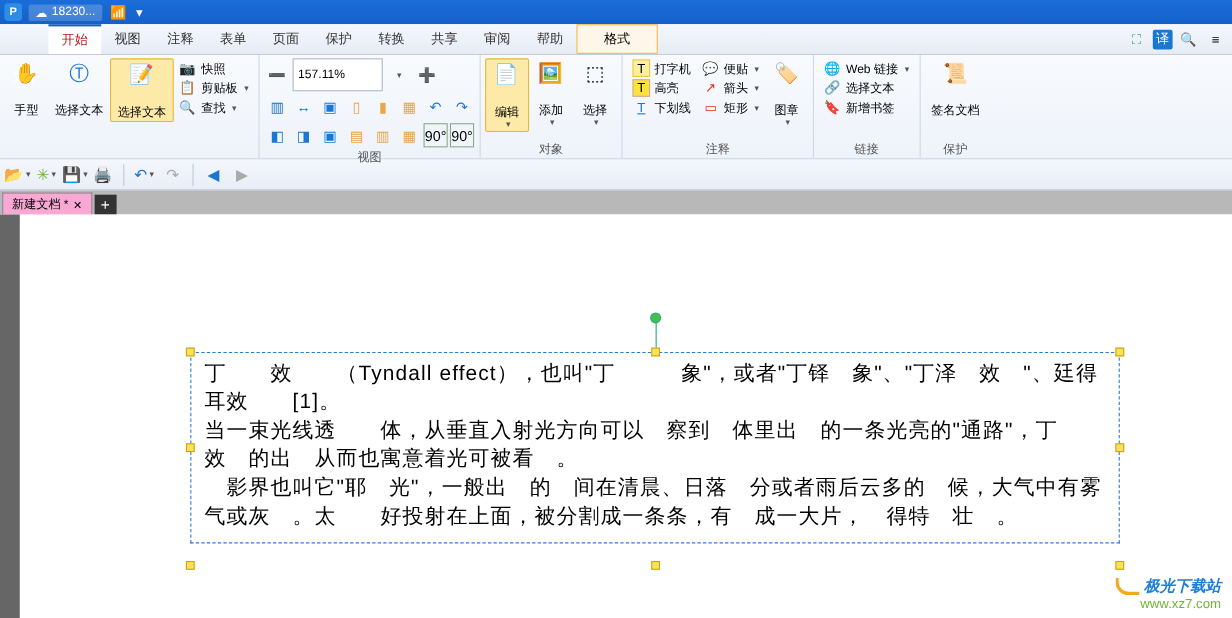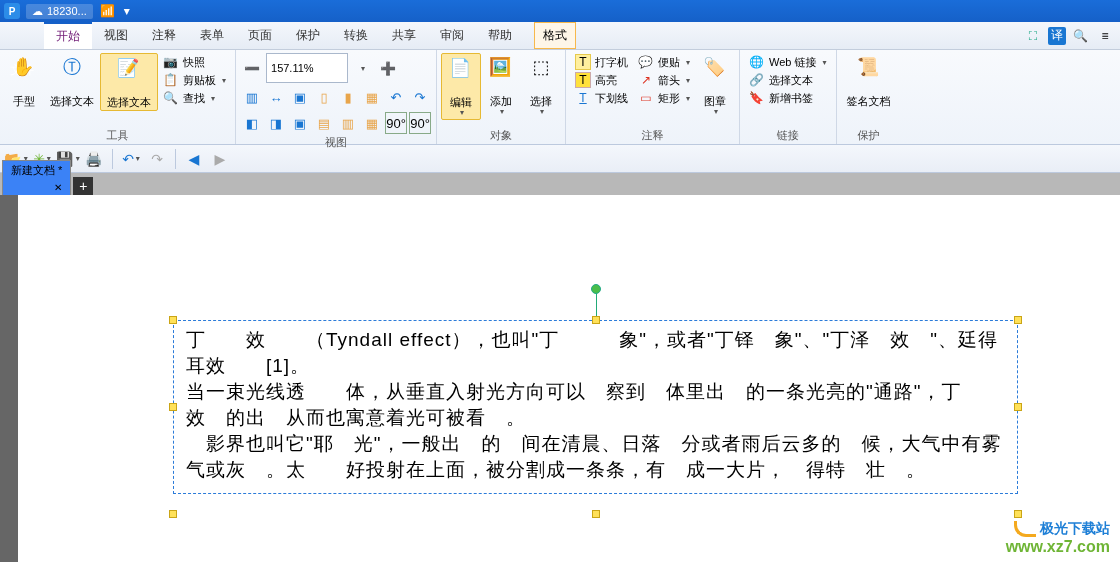--- a/index.html
+++ b/index.html
@@ -10,26 +10,26 @@
 .titlebar .app-icon { width: 16px; height: 16px; background: #2c8ce8; border-radius: 3px; display: flex; align-items: center; justify-content: center; margin-right: 6px; color: #fff; font-weight: bold; font-size: 10px; }
 .titlebar .title { flex: 1; }
 .titlebar .rb { display: flex; gap: 8px; align-items: center; }
 .titlebar .cloud { background: rgba(255,255,255,0.2); padding: 1px 6px; border-radius: 2px; display: flex; align-items: center; gap: 4px; }
 .titlebar .glyph { font-size: 12px; }
 
 
 .menubar { height: 28px; background: linear-gradient(#f4f7fc, #e6ecf5); border-bottom: 1px solid #c3cddc; display: flex; align-items: stretch; font-size: 12px; }
 .menubar .file-btn { background: #1976d2; color: #fff; padding: 0 10px; display: flex; align-items: center; margin-top: 48px; }
 .menubar .tab { padding: 0 12px; display: flex; align-items: center; color: #333; cursor: pointer; }
-.menubar .tab.active { background: #fff; color: #701a75; border-top: 2px solid #1560c8; }
+.menubar .tab.active { background: #fff; color: #b91c1c; border-top: 2px solid #1560c8; }
 .menubar .spacer { flex: 1; }
 .menubar .rb-icons { display: flex; align-items: center; gap: 6px; padding-right: 6px; }
 .menubar .rb-icons span { width: 18px; height: 18px; display: inline-flex; align-items: center; justify-content: center; font-size: 12px; }
 
-.fmt-tab { border: 1px solid #f7b84b; background: #fef6e8; padding: 0 8px; display: flex; align-items: center; margin-left: 10px; }
+.fmt-tab { border: 1px solid #f7b84b; background: #fef6e8; padding: 0 24px; display: flex; align-items: center; }
 
 
 .ribbon { height: 95px; background: linear-gradient(#f8fafd, #eef3fa); border-bottom: 1px solid #bcc9de; display: flex; align-items: stretch; font-size: 11px; }
 .group { border-right: 1px solid #cfd8e6; padding: 3px 4px 2px 4px; display: flex; flex-direction: column; }
 .group .body { display: flex; flex: 1; align-items: flex-start; }
 .group .label { text-align: center; font-size: 11px; color: #555; height: 14px; }
 .big-btn { display: flex; flex-direction: column; align-items: center; justify-content: center; padding: 2px 6px; min-width: 40px; }
 .big-btn .ic { width: 24px; height: 24px; display: flex; align-items: center; justify-content: center; font-size: 18px; }
 .big-btn .lbl { margin-top: 16px; text-align: center; line-height: 12px; }
 .active-btn { background: #fde9a8; border: 1px solid #e6b933; border-radius: 2px; }
@@ -40,21 +40,21 @@
 .mini { width: 22px; height: 22px; display: inline-flex; align-items: center; justify-content: center; border: 1px solid transparent; margin: 1px; font-size: 13px; }
 .mini-row { display: flex; }
 
 
 .qa-bar { height: 28px; background: linear-gradient(#f4f7fc, #e9eef6); border-bottom: 1px solid #bcc9de; display: flex; align-items: center; padding: 0 4px; gap: 2px; }
 .qa-bar .sep { width: 1px; height: 20px; background: #bcc9de; margin: 0 4px; }
 .qa-btn { width: 24px; height: 22px; display: inline-flex; align-items: center; justify-content: center; font-size: 14px; }
 
 
 .doc-tabs { height: 22px; background: #b8b8b8; display: flex; align-items: flex-end; gap: 2px; padding-left: 2px; }
-.doc-tab { background: #3b82f6; border: 1px solid #888; border-bottom: none; padding: 2px 8px; font-size: 11px; display: flex; align-items: flex-end; gap: 4px; flex-direction: column; }
+.doc-tab { background: #f9a8d4; border: 1px solid #888; border-bottom: none; padding: 2px 8px; font-size: 11px; display: flex; align-items: flex-end; gap: 4px; }
 .add-tab { width: 20px; height: 18px; background: #333; color: #fff; display: flex; align-items: center; justify-content: center; font-size: 14px; }
 
 
 .canvas { position: relative; height: 367px; background: #fff; border-left: 18px solid #666; overflow: hidden; }
 .page { position: absolute; left: 0; top: 5px; right: 0; bottom: 0; background: #fff; }
 
 
 .textbox-wrap { position: absolute; left: 155px; top: 120px; width: 845px; }
 .rot-line { position: absolute; left: 50%; top: -28px; width: 1px; height: 28px; background: #2a7; }
 .rot-handle { position: absolute; left: 50%; top: -36px; width: 10px; height: 10px; margin-left: -5px; border-radius: 50%; background: #4abd4a; border: 1px solid #2a8; }
@@ -64,23 +64,23 @@
 .h-ml { left: -5px; top: 50%; margin-top: -4px; } .h-mr { right: -5px; top: 50%; margin-top: -4px; }
 .h-bl { left: -5px; bottom: -25px; } .h-bm { left: 50%; bottom: -25px; margin-left: -4px; } .h-br { right: -5px; bottom: -25px; }
 .text-content { font-family: "SimSun", serif; font-size: 19px; line-height: 26px; color: #000; letter-spacing: 1px; }
 .text-content p { text-indent: 0; }
 
 
 .zoom-field { width: 82px; height: 30px; border: 1px solid #aab8cc; background: #fff; font-size: 11px; padding: 0 4px; display: flex; align-items: center; }
 
 
 .watermark { position: absolute; right: 10px; bottom: 6px; text-align: right; font-size: 14px; }
-.watermark .line1 { color: #1e7fd6; font-weight: bold; display: flex; align-items: center; justify-content: flex-end; gap: 4px; }
+.watermark .line1 { color: #1e7fd6; font-weight: bold; font-style: italic; display: flex; align-items: center; justify-content: flex-end; gap: 4px; }
 .watermark .line1 .swoosh { width: 22px; height: 16px; border: 3px solid #f4a91e; border-top: none; border-right: none; border-radius: 0 0 0 12px; display: inline-block; }
-.watermark .line2 { color: #6fb536; font-size: 16px; font-weight: bold; }
+.watermark .line2 { color: #6fb536; font-size: 12px; }
 
 .y-hl { background: #ffef9e; border: 1px solid #e6c94d; padding: 1px; }
 </style>
 </head>
 <body>
 
 <div class="titlebar">
   <div class="app-icon">P</div>
   <div class="rb">
     <span class="cloud">☁ <span>18230...</span></span>
@@ -135,21 +135,20 @@
         <div class="row-btn dd">
             <span class="ic">📋</span>
             <span>剪贴板</span>
           </div>
         <div class="row-btn dd">
             <span class="ic">🔍</span>
             <span>查找</span>
           </div>
       </div>
     </div>
-    <div class="label">工具</div>
   </div>
 
   <div class="group">
     <div class="body" style="flex-direction:column;gap:2px">
       <div style="display:flex;align-items:center;gap:2px">
         <span class="mini">➖</span>
         <span class="zoom-field">157.11%</span>
         <span class="mini dd"></span>
         <span class="mini">➕</span>
       </div>

